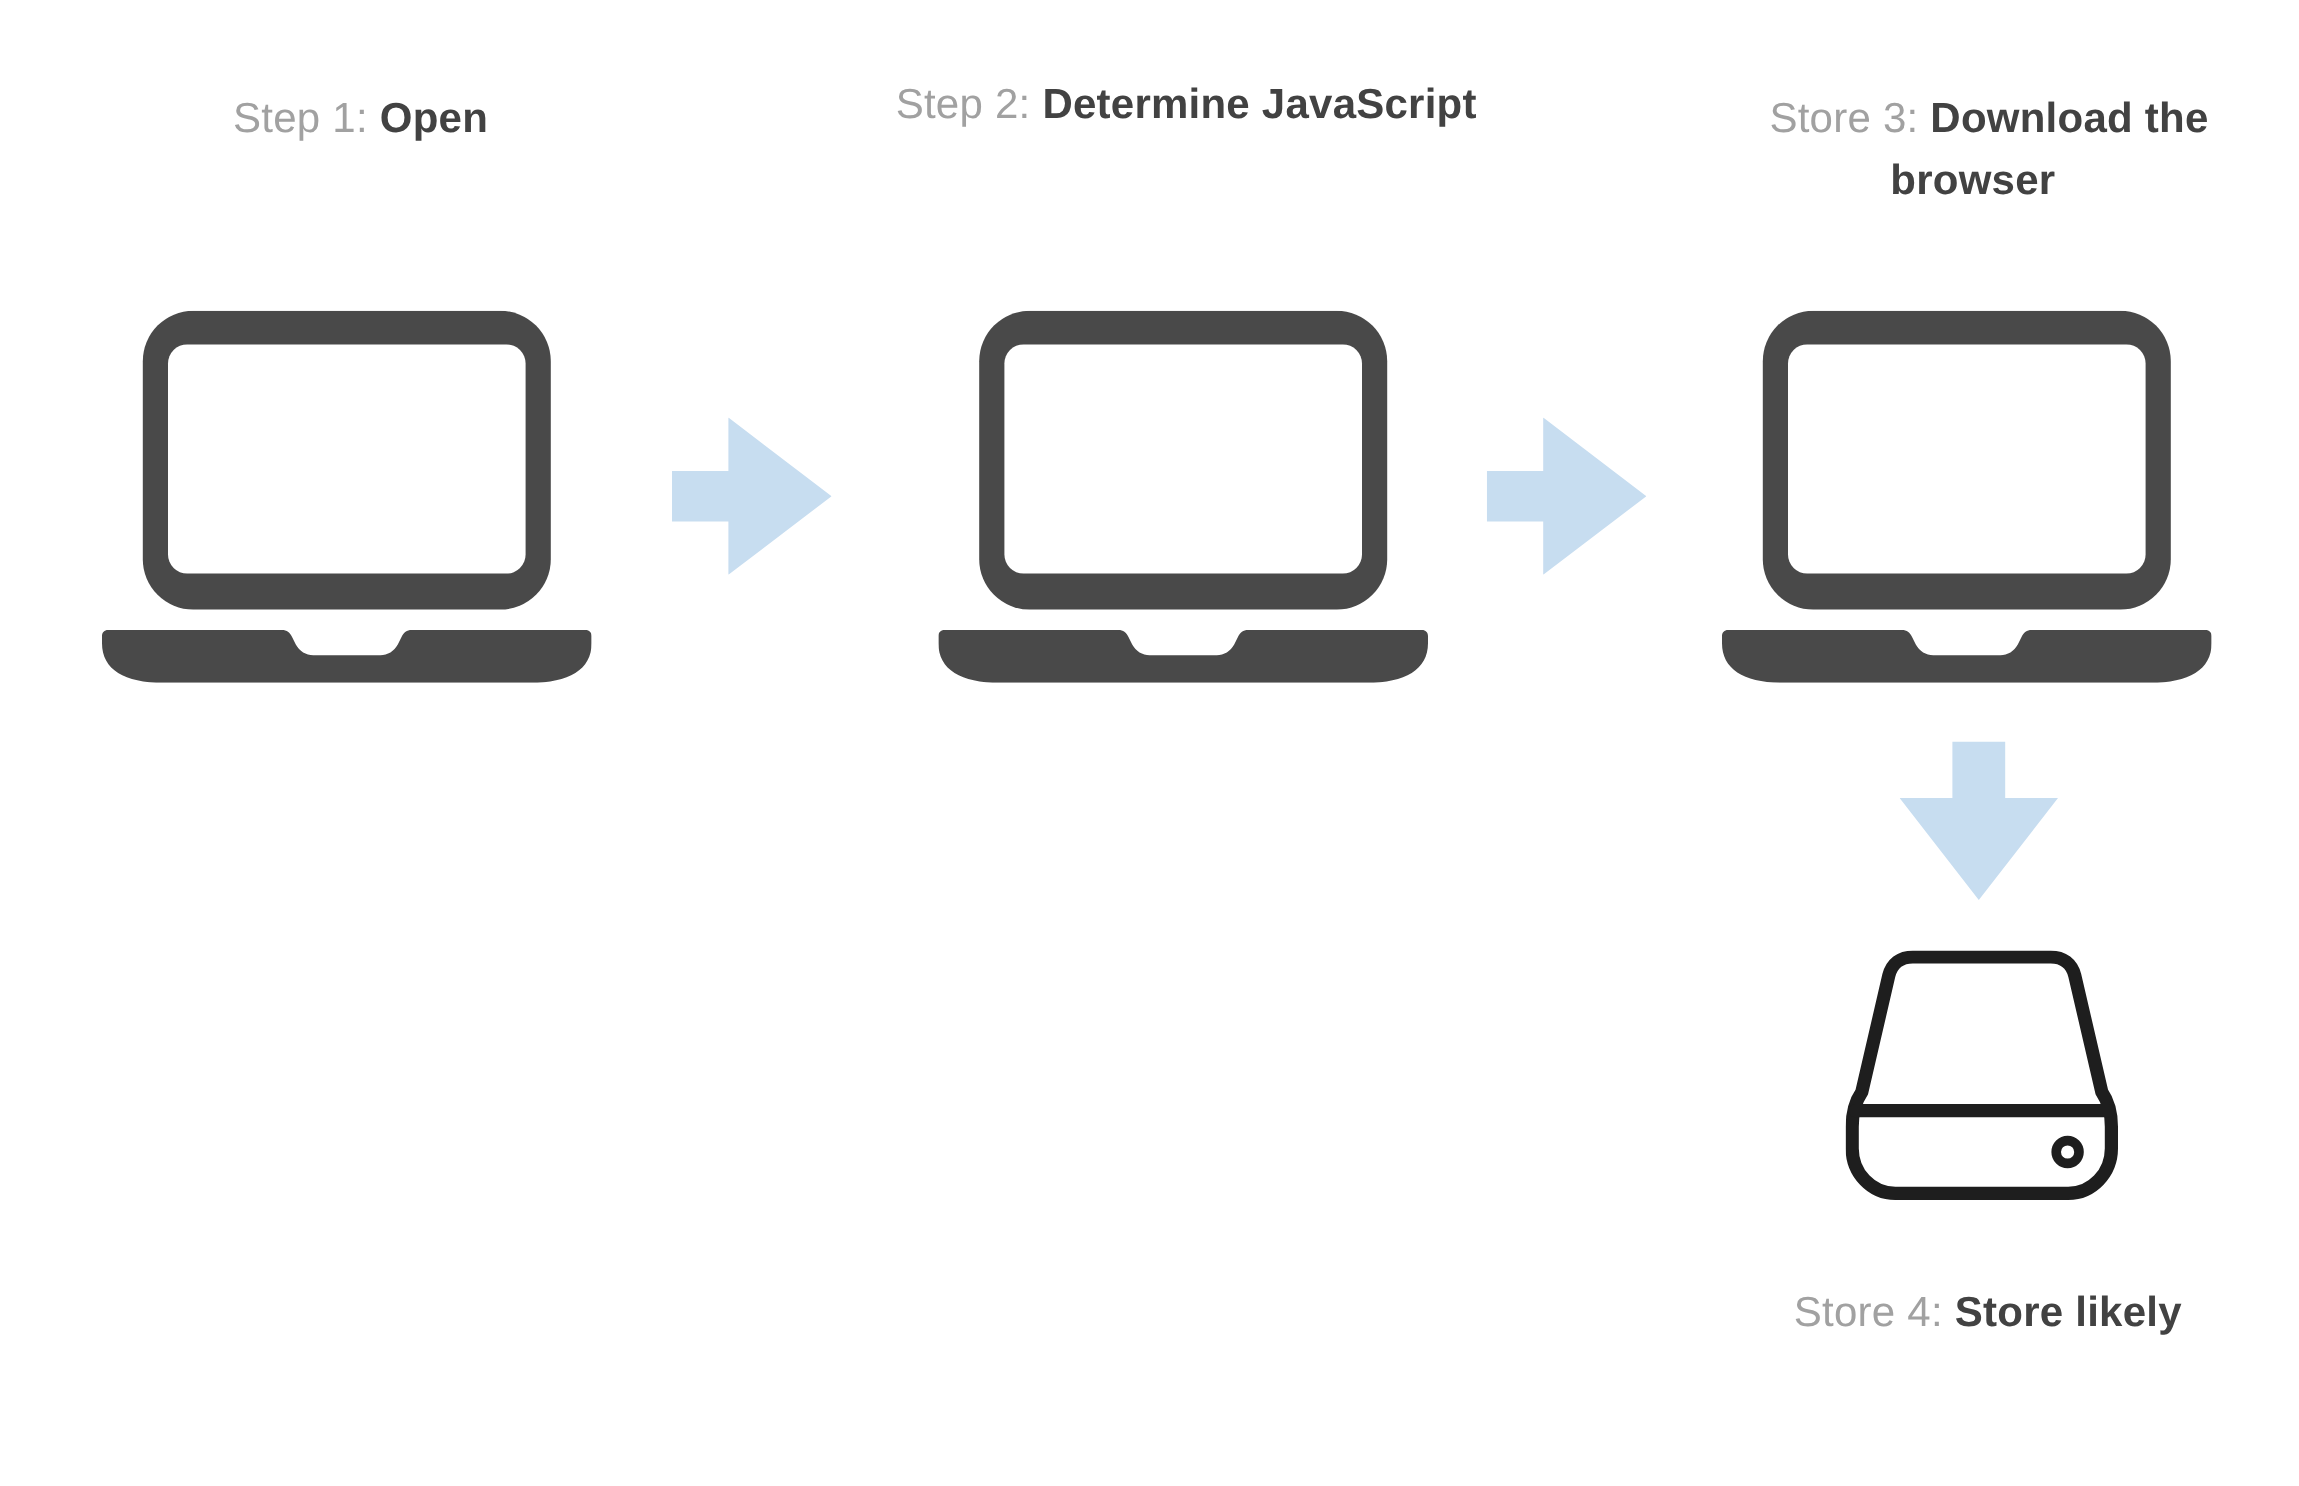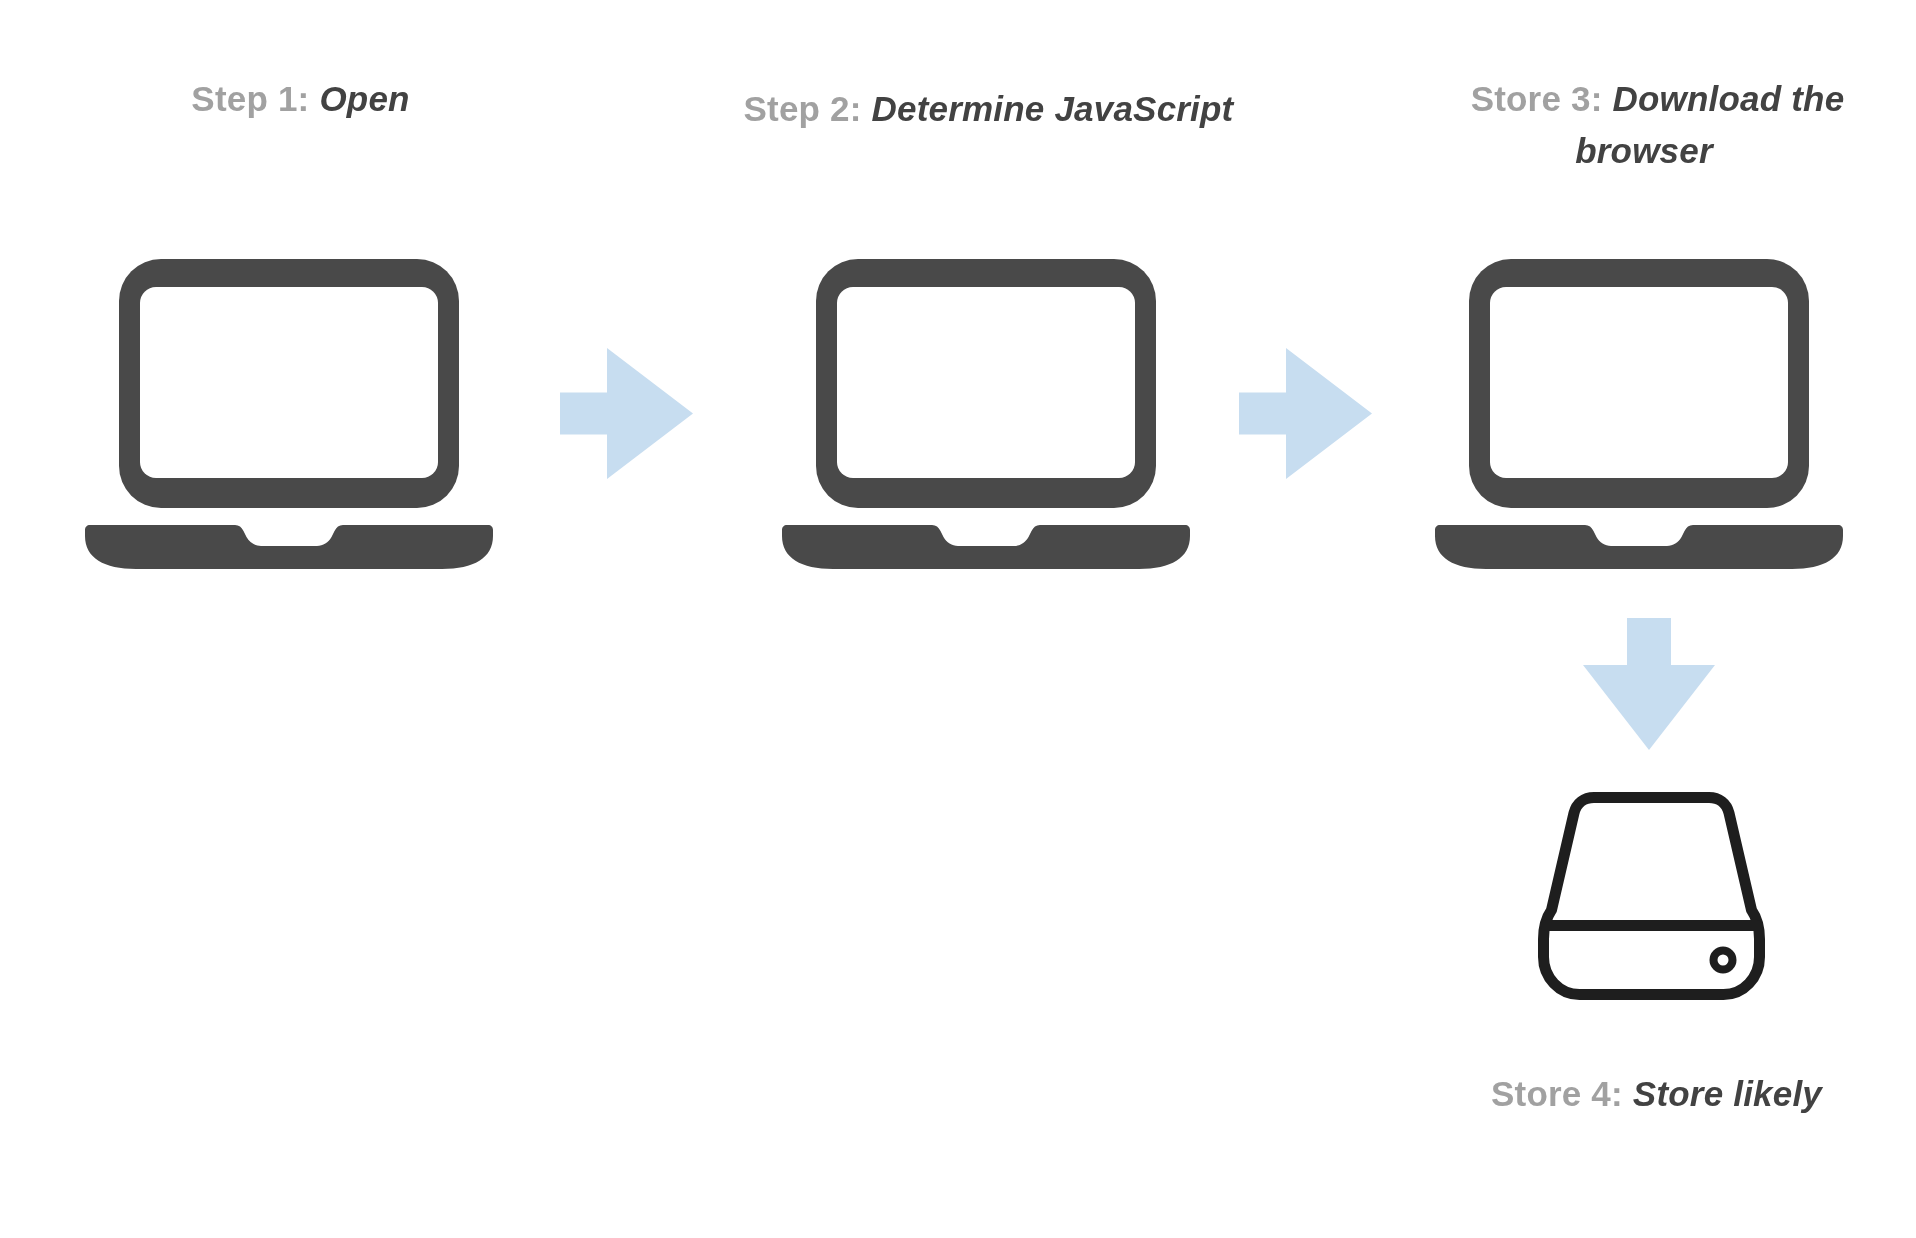--- a/index.html
+++ b/index.html
@@ -17,27 +17,26 @@
   .caption{
     position:absolute;
     width:640px;
     text-align:center;
     font-size:35px;
     line-height:52px;
     letter-spacing:0.2px;
   }
   .caption .prefix{
     color:var(--prefix-color,#a1a1a1);
-    font-weight:700;
+    font-weight:400;
     margin-left:27px;
   }
   .caption b{
     color:var(--title-color,#424242);
     font-weight:700;
-    font-style:italic;
   }
   .icon-wrap{position:absolute;}
   .lap-frame{fill:var(--laptop-color,#494949);}
   .lap-screen{fill:#ffffff;}
   .arrow-shape{fill:var(--arrow-color,#c7ddf0);}
   .drive-stroke{
     stroke:var(--drive-color,#1e1e1e);
     fill:none;
     stroke-width:11;
     stroke-linejoin:round;
@@ -49,21 +48,21 @@
 </head>
 <body>
 
 <div class="canvas">
 
   <div class="caption" style="left:-33px;top:73px;">
     <span class="prefix">Step 1:</span>
     <b>Open</b><br>
   </div>
 
-  <div class="caption" style="left:655px;top:83px;">
+  <div class="caption" style="left:655px;top:61px;">
     <span class="prefix">Step 2:</span>
     <b>Determine JavaScript</b><br>
   </div>
 
   <div class="caption" style="left:1324px;top:73px;">
     <span class="prefix">Store 3:</span>
     <b>Download the</b><br>
     <b>browser</b>
   </div>
 

